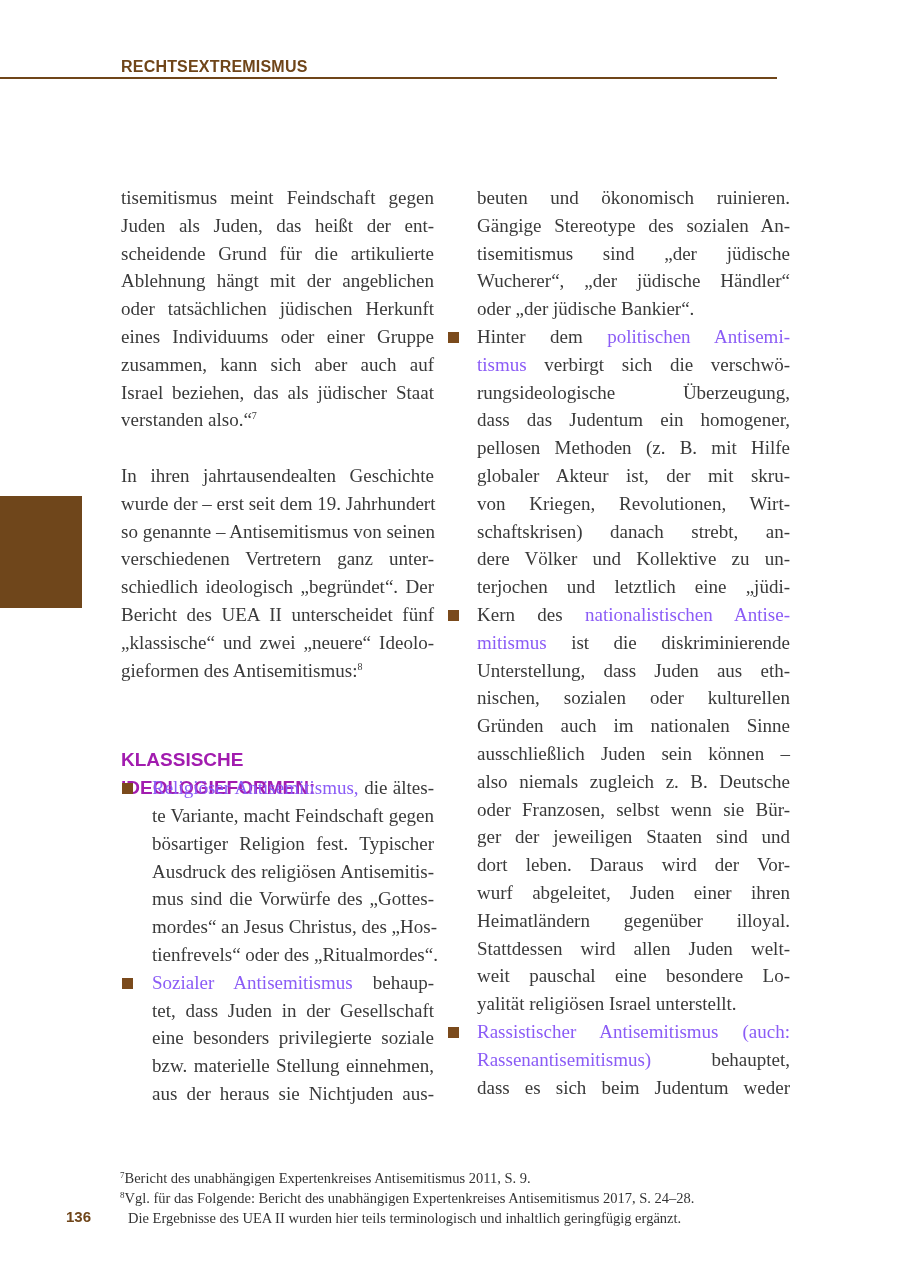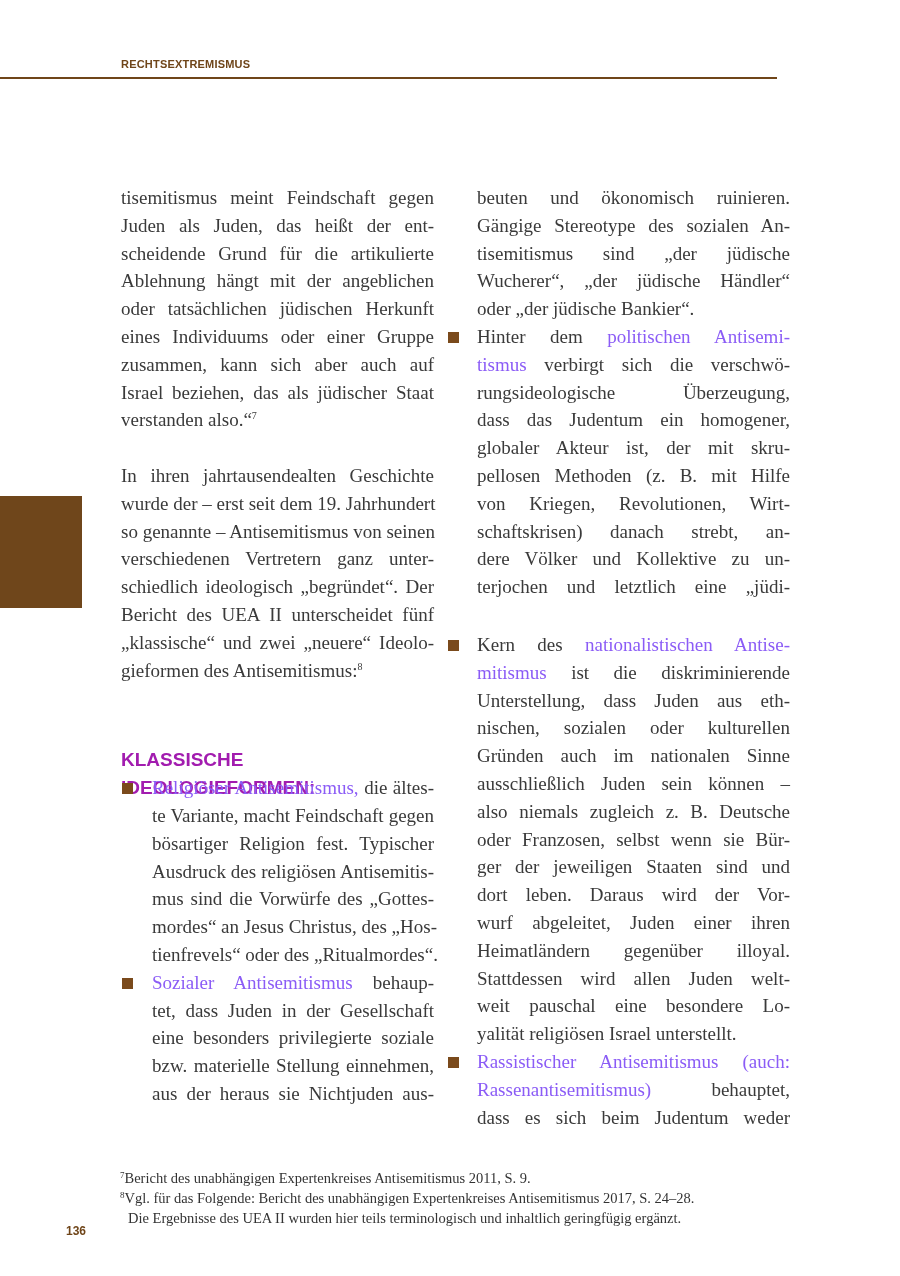--- a/index.html
+++ b/index.html
@@ -1,20 +1,20 @@
 <!DOCTYPE html>
 <html><head>
 <meta charset="utf-8">
 <style>
   html, body { margin: 0; padding: 0; background: #ffffff; }
   body { width: 900px; height: 1276px; position: relative; overflow: hidden; }
   .running-head {
     position: absolute; left: 121px; top: 58px;
     font-family: "Liberation Sans", sans-serif; font-weight: bold;
-    font-size: 11px; letter-spacing: 0.2px; color: #6f4519;
+    font-size: 16px; letter-spacing: 0.2px; color: #6f4519;
   }
   .head-rule {
     position: absolute; left: 0; top: 77px; width: 777px; height: 2px;
     background: #6f4519;
   }
   .thumb-tab {
     position: absolute; left: 0; top: 496px; width: 82px; height: 112px;
     background: #6f461b;
   }
   .col {
@@ -45,21 +45,21 @@
     position: absolute; left: 120px; top: 1168px; width: 650px;
     font-family: "Liberation Serif", serif; font-size: 14.5px;
     line-height: 20px; color: #333333;
   }
   .footnotes div { white-space: nowrap; }
   .fn-num { font-size: 9px; vertical-align: 5px; line-height: 0; }
   .fn-indent { padding-left: 8px; font-family: Liberation Serif, serif; }
   .page-number {
     position: absolute; left: 66px; top: 1208px;
     font-family: "Liberation Sans", sans-serif; font-weight: bold;
-    font-size: 12px; color: #6f4519; margin-top: 16px;
+    font-size: 15px; color: #6f4519;
   }
 </style>
 </head>
 <body>
 
 <div class="running-head">RECHTSEXTREMISMUS</div>
 <div class="head-rule"></div>
 <div class="thumb-tab"></div>
 
 <div class="col col-left">
@@ -121,29 +121,29 @@
     <span class="line">Wucherer“, „der jüdische Händler“</span>
     <span class="line last">oder „der jüdische Bankier“.</span>
   </div>
 
   <div class="bullet-item right" style="margin-left:-29px;padding-left:29px;">
     <span class="bullet"></span>
     <span class="line"><span>Hinter dem </span><span class="hl">politischen Antisemi-</span></span>
     <span class="line"><span class="hl">tismus</span><span> verbirgt sich die verschwö-</span></span>
     <span class="line">rungsideologische Überzeugung,</span>
     <span class="line">dass das Judentum ein homogener,</span>
+    <span class="line">pellosen Methoden (z. B. mit Hilfe</span>
     <span class="line">globaler Akteur ist, der mit skru-</span>
-    <span class="line">pellosen Methoden (z. B. mit Hilfe</span>
     <span class="line">von Kriegen, Revolutionen, Wirt-</span>
     <span class="line">schaftskrisen) danach strebt, an-</span>
     <span class="line">dere Völker und Kollektive zu un-</span>
     <span class="line">terjochen und letztlich eine „jüdi-</span>
   </div>
 
-  <div class="bullet-item right" style="margin-left:-29px;padding-left:29px;margin-top:30px;">
+  <div class="bullet-item right" style="margin-left:-29px;padding-left:29px;">
     <span class="bullet"></span>
     <span class="line"><span>Kern des </span><span class="hl">nationalistischen Antise-</span></span>
     <span class="line"><span class="hl">mitismus</span><span> ist die diskriminierende</span></span>
     <span class="line">Unterstellung, dass Juden aus eth-</span>
     <span class="line">nischen, sozialen oder kulturellen</span>
     <span class="line">Gründen auch im nationalen Sinne</span>
     <span class="line">ausschließlich Juden sein können –</span>
     <span class="line">also niemals zugleich z. B. Deutsche</span>
     <span class="line">oder Franzosen, selbst wenn sie Bür-</span>
     <span class="line">ger der jeweiligen Staaten sind und</span>

